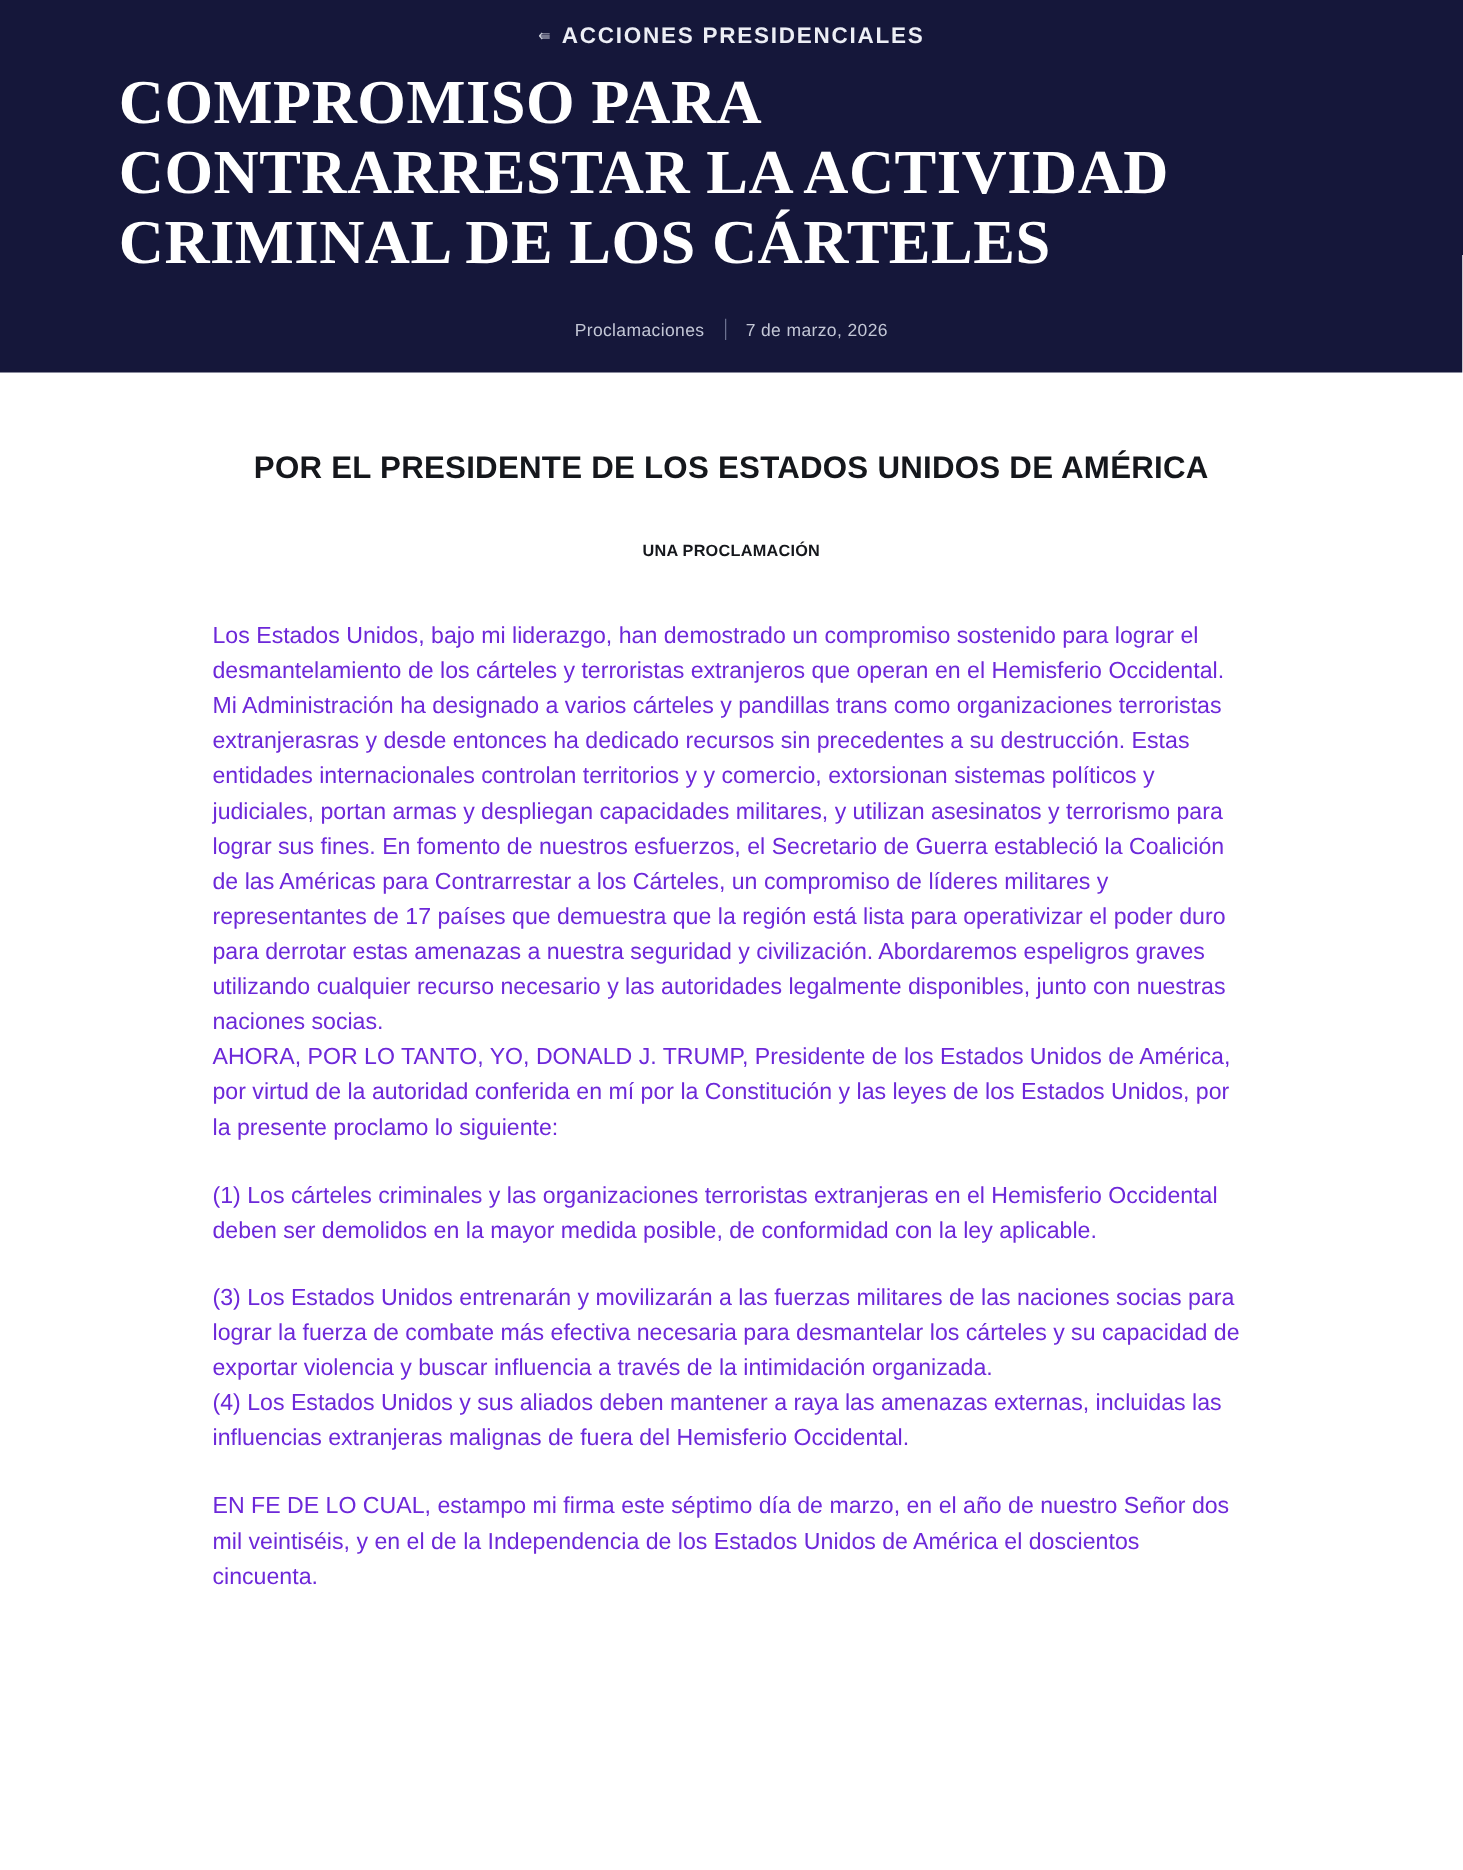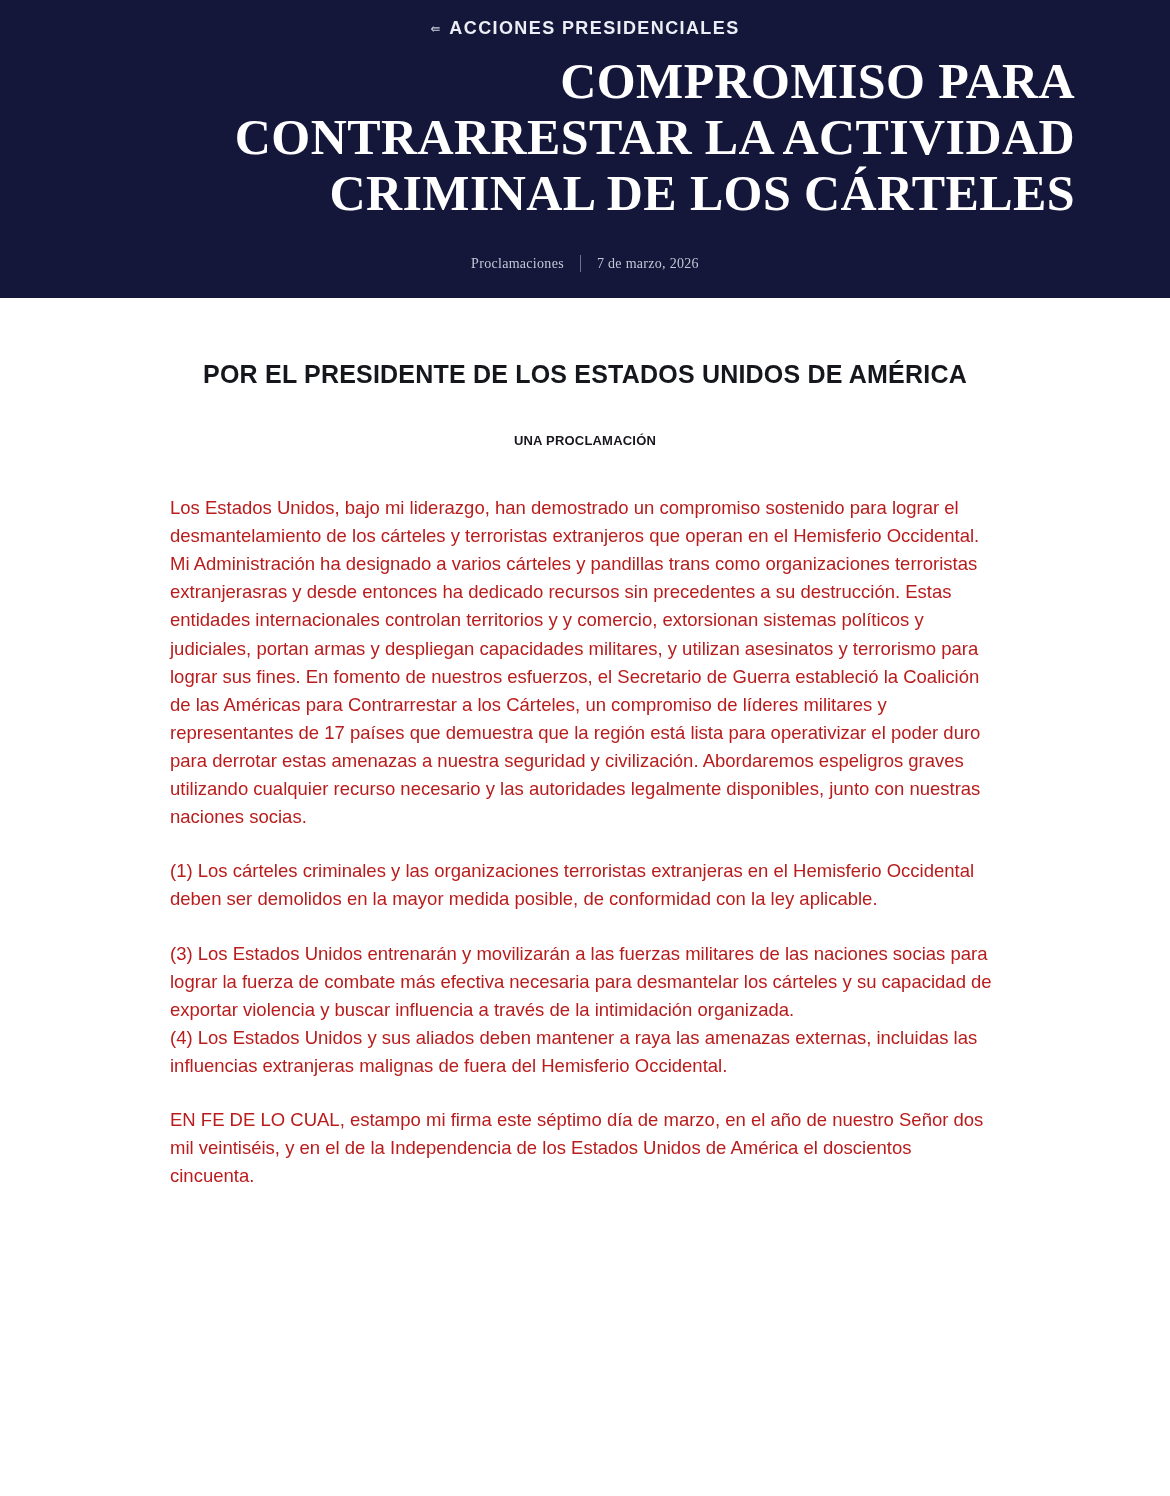--- a/index.html
+++ b/index.html
@@ -41,37 +41,36 @@
     letter-spacing: 1.4px;
     font-weight: bold;
     color: #eceef5;
     text-transform: uppercase;
   }
   .hero-title {
     font-family: "Liberation Serif", serif;
     font-weight: bold;
     font-size: 50px;
     line-height: 1.12;
-    text-align: right;
+    text-align: left;
     letter-spacing: 0.4px;
     margin: 0 auto;
     max-width: 980px;
     padding: 0 30px;
     color: #ffffff;
   }
   .hero-meta {
     display: flex;
     align-items: center;
     justify-content: center;
     gap: 16px;
     margin-top: 34px;
     font-size: 14px;
     color: #c3c7d6;
     letter-spacing: 0.3px;
-    font-family: Liberation Serif, serif;
   }
   .hero-meta .divider {
     display: inline-block;
     width: 1px;
     height: 17px;
     background: #6c7190;
   }
 
   
   .article {
@@ -91,21 +90,21 @@
     text-align: center;
     font-size: 13px;
     font-weight: bold;
     letter-spacing: 0.2px;
     color: #15171c;
     margin: 0 0 46px 0;
   }
   .body-text p {
     font-size: 18.5px;
     line-height: 1.52;
-    color: #b91c1c;
+    color: #6d28d9;
     margin: 0;
     text-align: left;
   }
   .body-text p.gap-before {
     margin-top: 26px;
   }
 </style>
 </head>
 <body>
 
@@ -126,19 +125,20 @@
 
 </div>
 
 <div class="article">
 
   <div class="doc-heading">POR EL PRESIDENTE DE LOS ESTADOS UNIDOS DE AMÉRICA</div>
   <div class="doc-subheading">UNA PROCLAMACIÓN</div>
 
   <div class="body-text">
     <p>Los Estados Unidos, bajo mi liderazgo, han demostrado un compromiso sostenido para lograr el desmantelamiento de los cárteles y terroristas extranjeros que operan en el Hemisferio Occidental. Mi Administración ha designado a varios cárteles y pandillas trans como organizaciones terroristas extranjerasras y desde entonces ha dedicado recursos sin precedentes a su destrucción. Estas entidades internacionales controlan territorios y y comercio, extorsionan sistemas políticos y judiciales, portan armas y despliegan capacidades militares, y utilizan asesinatos y terrorismo para lograr sus fines. En fomento de nuestros esfuerzos, el Secretario de Guerra estableció la Coalición de las Américas para Contrarrestar a los Cárteles, un compromiso de líderes militares y representantes de 17 países que demuestra que la región está lista para operativizar el poder duro para derrotar estas amenazas a nuestra seguridad y civilización. Abordaremos espeligros graves utilizando cualquier recurso necesario y las autoridades legalmente disponibles, junto con nuestras naciones socias.</p>
+    <p>AHORA, POR LO TANTO, YO, DONALD J. TRUMP, Presidente de los Estados Unidos de América, por virtud de la autoridad conferida en mí por la Constitución y las leyes de los Estados Unidos, por la presente proclamo lo siguiente:</p>
     <p class="gap-before">(1) Los cárteles criminales y las organizaciones terroristas extranjeras en el Hemisferio Occidental deben ser demolidos en la mayor medida posible, de conformidad con la ley aplicable.</p>
     <p class="gap-before">(3) Los Estados Unidos entrenarán y movilizarán a las fuerzas militares de las naciones socias para lograr la fuerza de combate más efectiva necesaria para desmantelar los cárteles y su capacidad de exportar violencia y buscar influencia a través de la intimidación organizada.</p>
     <p>(4) Los Estados Unidos y sus aliados deben mantener a raya las amenazas externas, incluidas las influencias extranjeras malignas de fuera del Hemisferio Occidental.</p>
     <p class="gap-before">EN FE DE LO CUAL, estampo mi firma este séptimo día de marzo, en el año de nuestro Señor dos mil veintiséis, y en el de la Independencia de los Estados Unidos de América el doscientos cincuenta.</p>
   </div>
 
 </div>
 
 </body></html>

